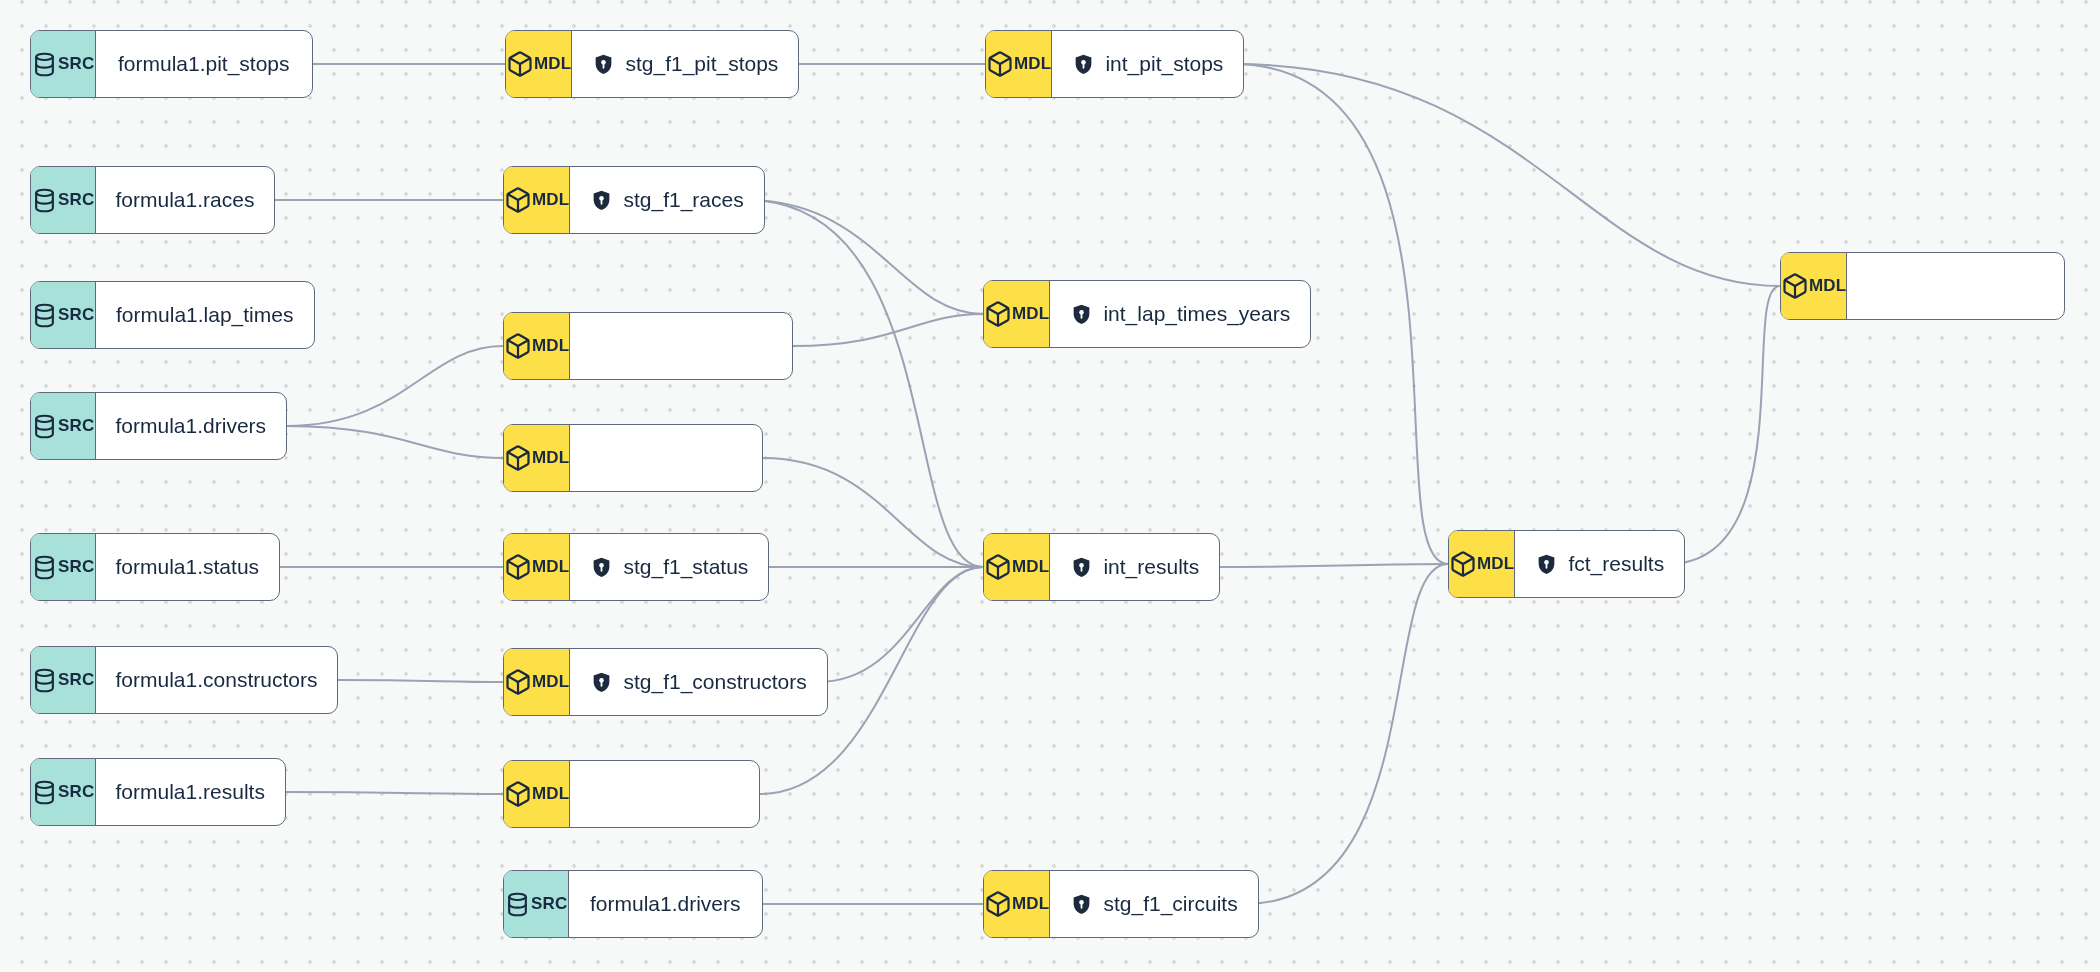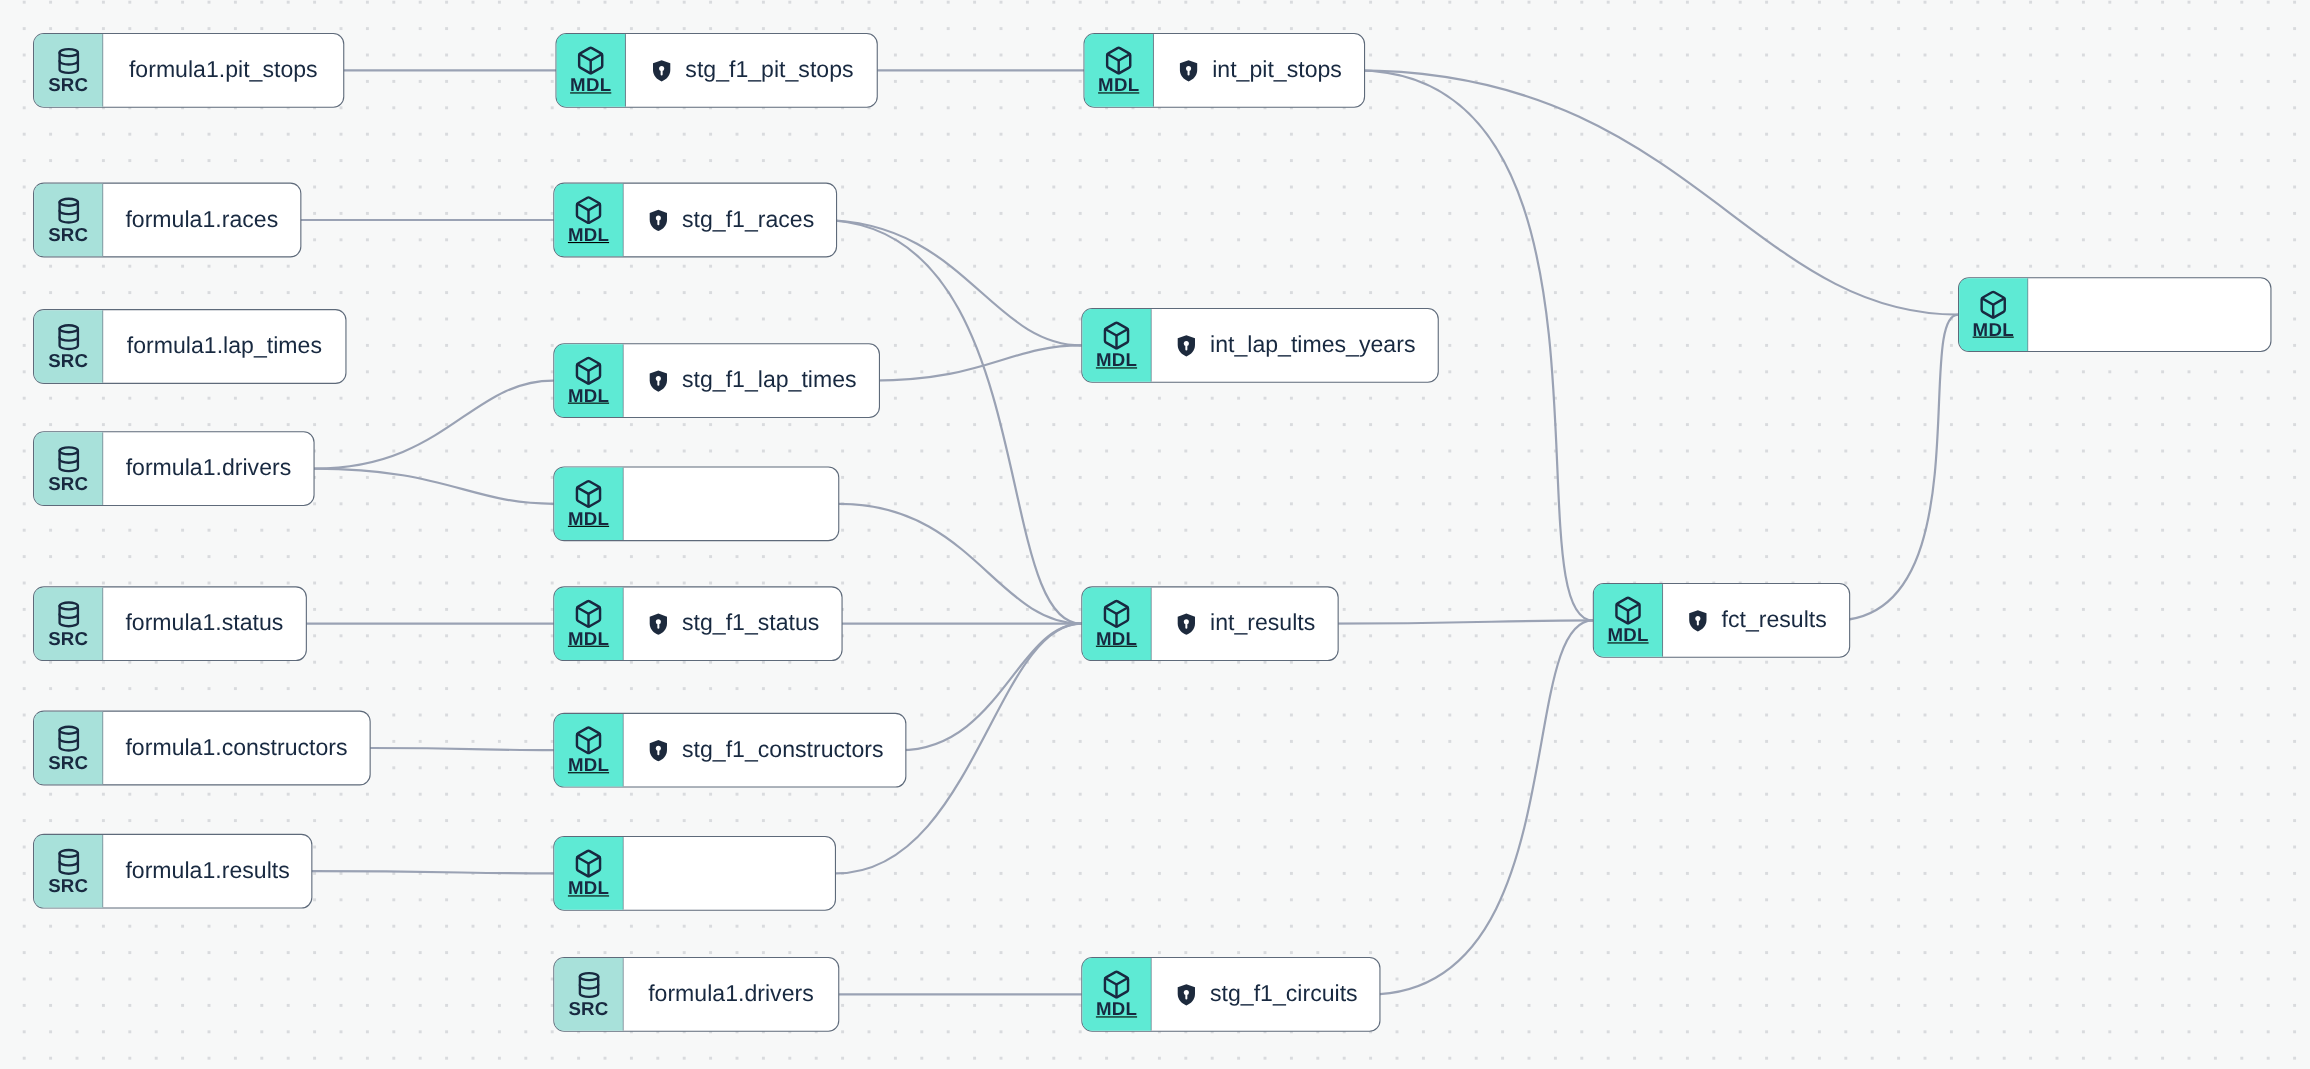--- a/index.html
+++ b/index.html
@@ -32,29 +32,28 @@
     box-sizing:border-box;
     height:68px;
     background:#ffffff;
     border:1.7px solid #5e6a7a;
     border-radius:10px;
     cursor:pointer;
   }
   .node .badge{
     flex:0 0 62px;
     display:flex;
-    flex-direction:column;
     align-items:center;
     justify-content:center;
     gap:0px;
     border-right:1.7px solid #5e6a7a;
     border-radius:8px 0 0 8px;
   }
   .node.source .badge{background:#a8e1da;}
-  .node.model  .badge{background:#5eead4;text-decoration:underline;}
+  .node.model  .badge{background:#fde047;}
   .badge-label{
     font-size:17px;
     font-weight:600;
     letter-spacing:.2px;
     color:#182940;
     line-height:1.05;
   }
   .node .body{
     display:flex;
     align-items:center;
@@ -266,30 +265,20 @@
         <div class="badge">
           <span>
             <svg width="28" height="28" viewBox="0 0 24 24" fill="none" stroke="#182940" stroke-width="1.9" stroke-linecap="round" stroke-linejoin="round">
               <path d="M21 16V8a1.8 1.8 0 0 0-.9-1.56l-7.2-4.1a1.8 1.8 0 0 0-1.8 0l-7.2 4.1A1.8 1.8 0 0 0 3 8v8a1.8 1.8 0 0 0 .9 1.56l7.2 4.1a1.8 1.8 0 0 0 1.8 0l7.2-4.1A1.8 1.8 0 0 0 21 16Z"></path>
               <path d="M3.4 7.1 12 12l8.6-4.9"></path>
               <path d="M12 21.8V12"></path>
             </svg>
           </span>
           <span class="badge-label">MDL</span>
         </div>
-        <div class="body">
-          <span>
-            <svg width="23" height="23" viewBox="0 0 24 24">
-              <path fill="#1d2a3d" d="M12 1.8l8.2 3v6.4c0 5.3-3.6 9-8.2 10.8C7.4 20.2 3.8 16.5 3.8 11.2V4.8z"></path>
-              <circle cx="12" cy="9.6" r="2.4" fill="#ffffff"></circle>
-              <path fill="#ffffff" d="M11.05 10.8h1.9v4.6a.95.95 0 0 1-1.9 0z"></path>
-            </svg>
-          </span>
-          <span class="label">stg_f1_lap_times</span>
-        </div>
       </div>
       <div class="node model" style="left: 503px; top: 424px; min-width: 260px; height: 68px;">
         <div class="badge">
           <span>
             <svg width="28" height="28" viewBox="0 0 24 24" fill="none" stroke="#182940" stroke-width="1.9" stroke-linecap="round" stroke-linejoin="round">
               <path d="M21 16V8a1.8 1.8 0 0 0-.9-1.56l-7.2-4.1a1.8 1.8 0 0 0-1.8 0l-7.2 4.1A1.8 1.8 0 0 0 3 8v8a1.8 1.8 0 0 0 .9 1.56l7.2 4.1a1.8 1.8 0 0 0 1.8 0l7.2-4.1A1.8 1.8 0 0 0 21 16Z"></path>
               <path d="M3.4 7.1 12 12l8.6-4.9"></path>
               <path d="M12 21.8V12"></path>
             </svg>
           </span>

